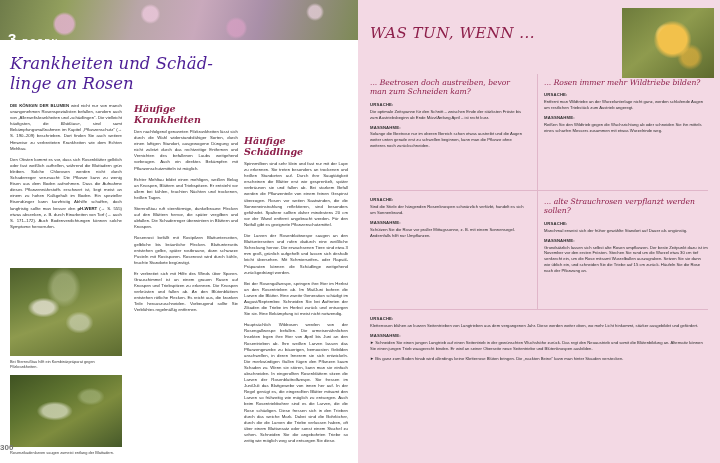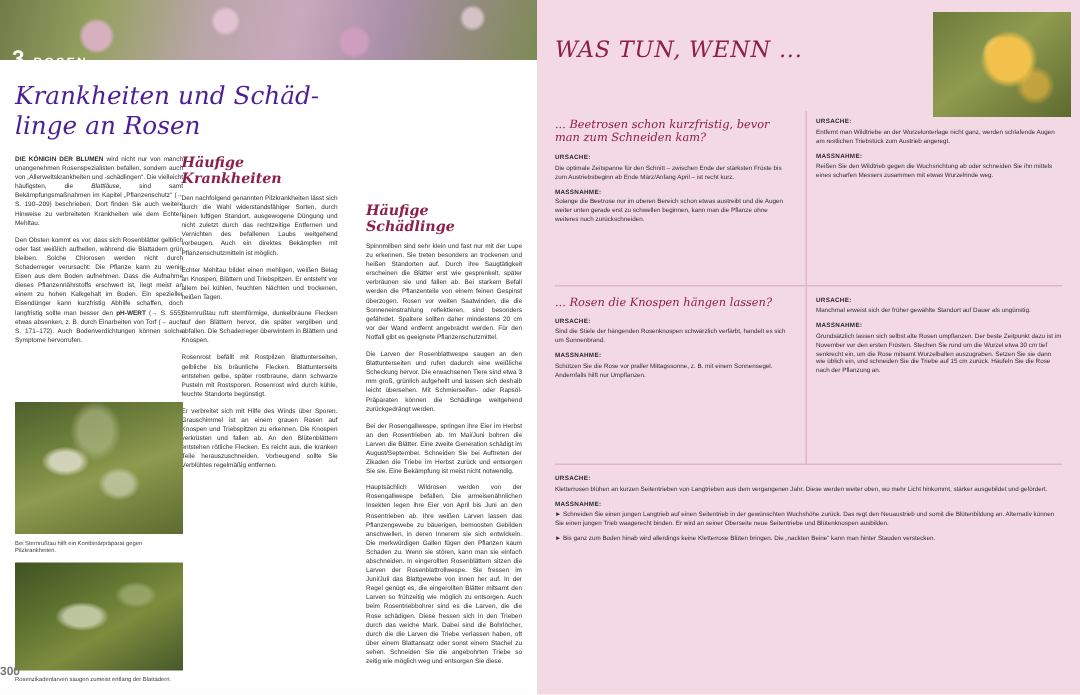--- a/index.html
+++ b/index.html
@@ -87,21 +87,21 @@
   }
   .sub-head {
     font-family: "DejaVu Serif", serif;
     font-size: 9.5px;
     color: #8d1f4a;
     font-style: italic;
     margin: 0 0 4px 0;
     line-height: 11px;
   }
   #col1 { left: 10px; top: 103px; width: 112px; }
-  #col2 { left: 121px; top: 103px; width: 104px; }
+  #col2 { left: 134px; top: 103px; width: 104px; }
   #col3 { left: 244px; top: 103px; width: 104px; margin-top: 32px; }
 
   .photo-a {
     position: absolute;
     left: 10px; top: 268px;
     width: 112px; height: 88px;
     background: linear-gradient(160deg,#4e5f2c 0%, #6d7f3c 30%, #8e9a4e 55%, #5c6b30 100%);
     overflow: hidden;
   }
   .photo-a:after {
@@ -266,43 +266,44 @@
   <div class="right-page">
     <div class="right-header"></div>
     <div class="right-title">WAS TUN, WENN ...</div>
     <div class="rose-photo"></div>
 
     <div class="divider vline" style="left:179px; top:74px; height:236px;"></div>
     <div class="divider hline" style="left:12px; top:190px; width:338px;"></div>
     <div class="divider hline" style="left:12px; top:309px; width:338px;"></div>
 
     <div class="qa" id="qa1">
-      <h3>... Beetrosen schon kurzfristig, bevor man zum Schneiden kam?</h3>
+      <h3>... Beetrosen doch austreiben, bevor man zum Schneiden kam?</h3>
       <div class="lbl first-lbl">URSACHE:</div>
       <p>Die optimale Zeitspanne für den Schnitt – zwischen Ende der stärksten Fröste bis zum Austriebsbeginn ab Ende März/Anfang April – ist recht kurz.</p>
       <div class="lbl">MASSNAHME:</div>
       <p>Solange die Beetrose nur im oberen Bereich schon etwas austreibt und die Augen weiter unten gerade erst zu schwellen beginnen, kann man die Pflanze ohne weiteres noch zurückschneiden.</p>
     </div>
 
     <div class="qa" id="qa2">
+      <h3>... Rosen immer mehr Wildtriebe bilden?</h3>
       <div class="lbl first-lbl">URSACHE:</div>
       <p>Entfernt man Wildtriebe an der Wurzelunterlage nicht ganz, werden schlafende Augen am restlichen Triebstück zum Austrieb angeregt.</p>
       <div class="lbl">MASSNAHME:</div>
       <p>Reißen Sie den Wildtrieb gegen die Wuchsrichtung ab oder schneiden Sie ihn mittels eines scharfen Messers zusammen mit etwas Wurzelrinde weg.</p>
     </div>
 
     <div class="qa" id="qa3">
-      <h3>... Rosen die Knospen hängen lassen?</h3>
       <div class="lbl first-lbl">URSACHE:</div>
       <p>Sind die Stiele der hängenden Rosenknospen schwärzlich verfärbt, handelt es sich um Sonnenbrand.</p>
       <div class="lbl">MASSNAHME:</div>
       <p>Schützen Sie die Rose vor praller Mittagssonne, z. B. mit einem Sonnensegel. Andernfalls hilft nur Umpflanzen.</p>
     </div>
 
     <div class="qa" id="qa4">
+      <h3>... alte Strauchrosen verpflanzt werden sollen?</h3>
       <div class="lbl first-lbl">URSACHE:</div>
       <p>Manchmal erweist sich der früher gewählte Standort auf Dauer als ungünstig.</p>
       <div class="lbl">MASSNAHME:</div>
       <p>Grundsätzlich lassen sich selbst alte Rosen umpflanzen. Der beste Zeitpunkt dazu ist im November vor den ersten Frösten. Stechen Sie rund um die Wurzel etwa 30 cm tief senkrecht ein, um die Rose mitsamt Wurzelballen auszugraben. Setzen Sie sie dann wie üblich ein, und schneiden Sie die Triebe auf 15 cm zurück. Häufeln Sie die Rose nach der Pflanzung an.</p>
     </div>
 
     <div class="qa" id="qa5">
       <div class="lbl first-lbl">URSACHE:</div>
       <p>Kletterrosen blühen an kurzen Seitentrieben von Langtrieben aus dem vergangenen Jahr. Diese werden weiter oben, wo mehr Licht hinkommt, stärker ausgebildet und gefördert.</p>
       <div class="lbl">MASSNAHME:</div>

